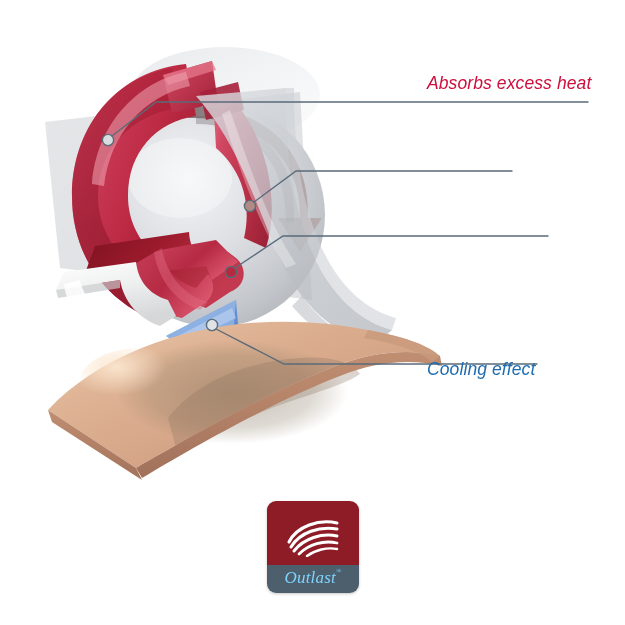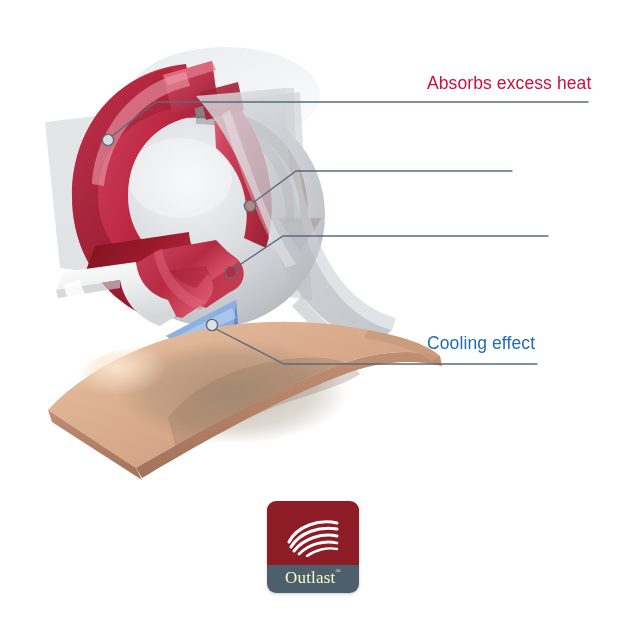--- a/index.html
+++ b/index.html
@@ -13,20 +13,21 @@
     overflow: hidden;
     font-family: "Liberation Sans", sans-serif;
     position: relative;
   }
   #canvas {
     position: absolute;
     left: 0; top: 0;
     width: 582px;
     height: 625px;
     background: #ffffff;
+    font-style: italic;
   }
   .illustration {
     position: absolute;
     left: 0; top: 0;
     width: 625px;
     height: 625px;
   }
   .label {
     position: absolute;
     font-family: "Liberation Sans", sans-serif;
@@ -60,21 +61,21 @@
     position: absolute;
     left: 0; top: 64px;
     width: 100%;
     height: 28px;
     background: #4d5f6d;
     display: flex;
     align-items: center;
     justify-content: center;
   }
   #logo-wordmark {
-    color: #fef9c3;
+    color: #7dd3fc;
     font-family: "Liberation Serif", serif;
     font-size: 17px;
     letter-spacing: 0.2px;
     position: relative;
     top: -1px;
   }
   #logo-reg {
     font-size: 7px;
     vertical-align: super;
     position: relative;
@@ -352,21 +353,21 @@
         <circle cx="212" cy="325" r="5.6" fill="#dfe3e6" stroke="#5a6b7a" stroke-width="1.4"></circle>
         <path d="M216,329 L284,364 L537,364"></path>
       </g>
     </g>
   </svg>
 
   <div class="label label-red" style="left:427px; top:75px;">Absorbs excess heat</div>
 
 
 
-  <div class="label label-blue" style="left:427px; top:335px;">Cooling effect</div>
+  <div class="label label-blue" style="left:427px; top:361px;">Cooling effect</div>
 
   <div id="logo-block">
     <div id="logo-top">
       <svg id="logo-swoosh" viewBox="0 0 56 40">
         <g fill="none" stroke="#ffffff" stroke-linecap="round">
           <path d="M4,25 C12,9 34,2 52,6" stroke-width="3.1"></path>
           <path d="M6,30 C15,15 35,9 52,12" stroke-width="3.1"></path>
           <path d="M9,34 C19,21 37,16 52,19" stroke-width="3.0"></path>
           <path d="M14,37 C24,27 39,23 52,26" stroke-width="2.8"></path>
           <path d="M22,39 C30,33 42,30 52,32" stroke-width="2.4"></path>

